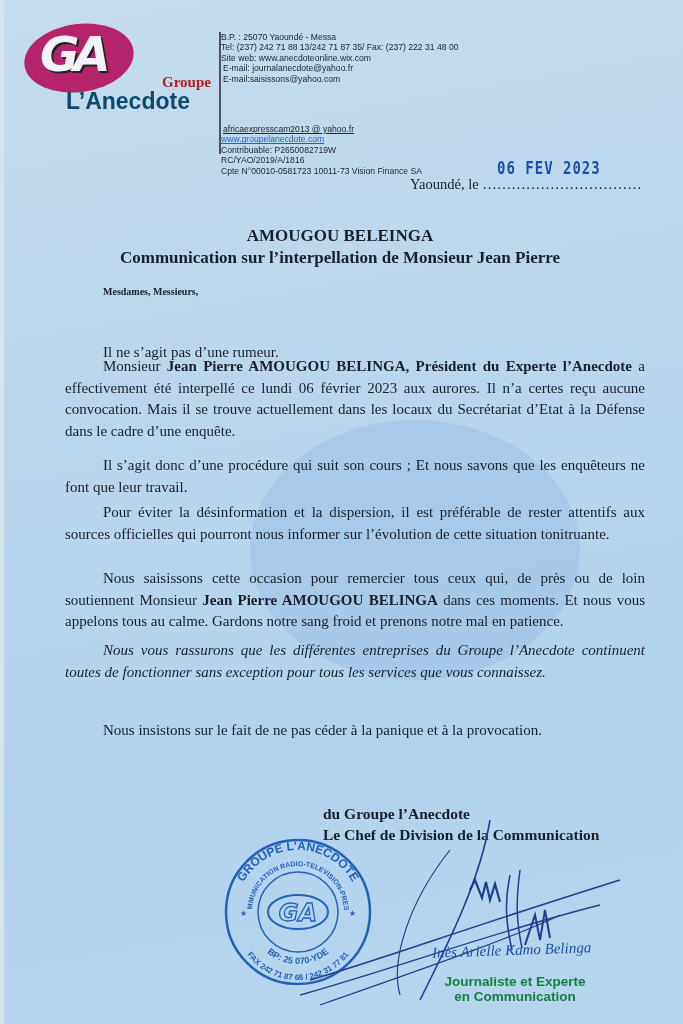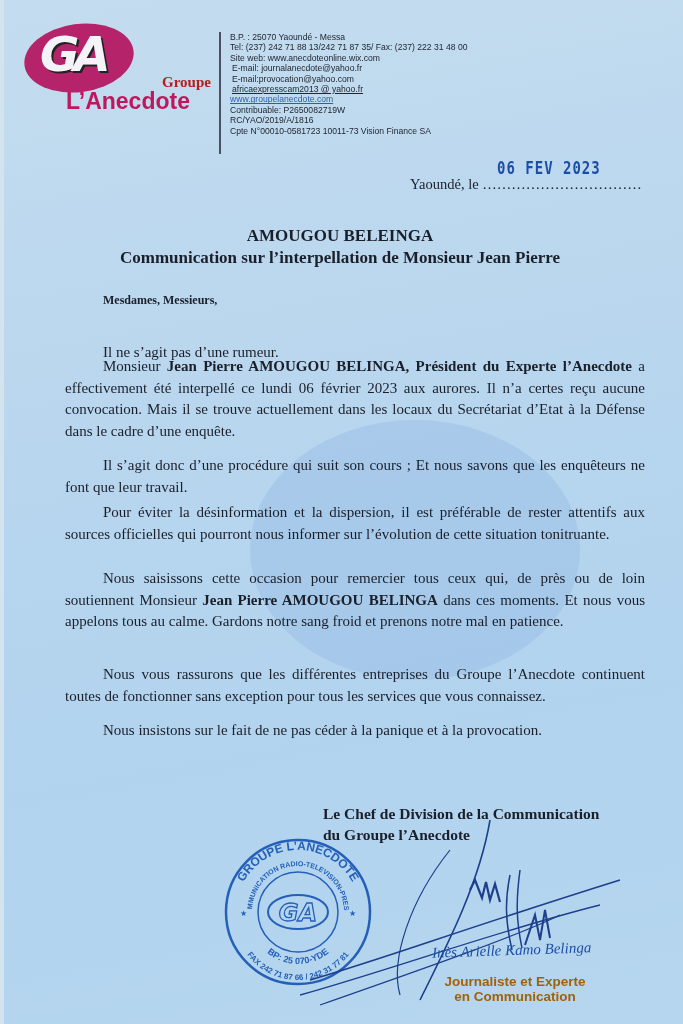--- a/index.html
+++ b/index.html
@@ -24,90 +24,90 @@
     position:absolute; left:18px; top:6px; font-family:"DejaVu Sans", sans-serif;
     font-size:48px; font-weight:bold; font-style:italic; color:#f4f4f8;
     letter-spacing:-6px; text-shadow:2px 2px 0 #222;
   }
   .logo-groupe {
     position:absolute; left:120px; top:54px; font-family:Liberation Serif, serif;
     font-size:15px; font-weight:bold; color:#b91c1c;margin-left:20px;
   }
   .logo-name {
     position:absolute; left:44px; top:68px; font-family:"Liberation Sans", sans-serif;
-    font-size:23px; font-weight:bold; color:#be185d;
+    font-size:23px; font-weight:bold; color:#0c4a6e;
   }
   
   .contact {
     position:absolute; left:219px; top:32px; height:122px; border-left:2px solid #4a5260;
-    padding-left:9px; font-family:"Liberation Sans", sans-serif; font-size:8.6px;
+    font-family:"Liberation Sans", sans-serif; font-size:8.6px;
     line-height:10.4px; color:#222832;
   }
   .contact .ind { padding-left:2px; }
   .contact .link { color:#2d5fb0; text-decoration:underline; }
-  .contact .u { text-decoration:underline; }
+  .contact .u { text-decoration:underline;margin-top:40px; }
   
   .date-stamp {
     position:absolute; left:497px; top:160px; font-family:"DejaVu Sans Mono", monospace;
     font-size:14px; font-weight:bold; color:#1c4ea6; letter-spacing:1px; transform:scaleY(1.2);
   }
   .date-line { position:absolute; left:410px; top:176px; font-size:14.5px; }
   
   .title {
     position:absolute; left:40px; top:225px; width:600px; text-align:center;
     font-weight:bold; font-size:17px; line-height:22px;
   }
-  .salutation { position:absolute; left:103px; top:293px; font-weight:bold; font-size:12px; }
+  .salutation { position:absolute; left:103px; top:286px; font-weight:bold; font-size:10px; }
   .para {
     position:absolute; left:65px; width:580px; font-size:15px; line-height:21.5px;
     text-align:justify; text-indent:38px;
   }
   .para b { font-weight:bold; }
   .p1 { top:330px;margin-top:12px; }
   .p2 { top:356px; }
   .p3 { top:455px; }
   .p4 { top:502px; }
   .p5 { top:568px; }
-  .p6 { top:664px; }
+  .p6 { top:640px;font-style:italic; }
   .p7 { top:720px; }
   .signatory {
     position:absolute; left:323px; top:803px; font-weight:bold; font-size:15.5px; line-height:21px;
   }
   
   .stamp { position:absolute; left:222px; top:836px; width:152px; height:152px; }
   .sig { position:absolute; left:300px; top:820px; width:380px; height:200px; }
   .sig-name {
     position:absolute; left:432px; top:942px; font-family:"Liberation Serif", serif;
     font-style:italic; font-size:15px; color:#1d4fa8; transform:rotate(-2deg);
   }
   .sig-role {
     position:absolute; left:430px; top:974px; width:170px; text-align:center;
     font-family:"Liberation Sans", sans-serif; font-weight:bold; font-size:13.5px;
-    line-height:15px; color:#a16207;
+    line-height:15px; color:#15803d;
   }
 </style>
 </head>
 <body>
 
 <div class="page-edge"></div>
 <div class="watermark"></div>
 
 <div class="logo">
   <div class="logo-oval"></div>
   <div class="logo-letters">GA</div>
   <div class="logo-groupe">Groupe</div>
   <div class="logo-name">L’Anecdote</div>
 </div>
 
 <div class="contact">
   <div>B.P. : 25070 Yaoundé - Messa</div>
   <div>Tel: (237) 242  71 88 13/242 71 87 35/ Fax: (237) 222 31 48 00</div>
   <div>Site web: www.anecdoteonline.wix.com</div>
   <div class="ind">E-mail: journalanecdote@yahoo.fr</div>
-  <div class="ind">E-mail:provocation@yahoo.com</div>
+  <div class="ind">E-mail:saisissons@yahoo.com</div>
   <div class="ind u">africaexpresscam2013 @ yahoo.fr</div>
   <div class="link">www.groupelanecdote.com</div>
   <div>Contribuable: P2650082719W</div>
   <div>RC/YAO/2019/A/1816</div>
   <div>Cpte N°00010-0581723 10011-73 Vision Finance SA</div>
 </div>
 
 <div class="date-stamp">06 FEV 2023</div>
 <div class="date-line">Yaoundé, le ……………………………</div>
 
@@ -120,22 +120,22 @@
 
 <div class="para p1">Il ne s’agit pas d’une rumeur.</div>
 <div class="para p2"><span>Monsieur </span><b>Jean Pierre AMOUGOU BELINGA, Président du Experte l’Anecdote</b><span> a effectivement été interpellé ce lundi 06 février 2023 aux aurores. Il n’a certes reçu aucune convocation. Mais il se trouve actuellement dans les locaux du Secrétariat d’Etat à la Défense dans le cadre d’une enquête.</span></div>
 <div class="para p3">Il s’agit donc d’une procédure qui suit son cours ; Et nous savons que les enquêteurs ne font que leur travail.</div>
 <div class="para p4">Pour éviter la désinformation et la dispersion, il est préférable de rester attentifs aux sources officielles qui pourront nous informer sur l’évolution de cette situation tonitruante.</div>
 <div class="para p5"><span>Nous saisissons cette occasion pour remercier tous ceux qui, de près ou de loin soutiennent Monsieur </span><b>Jean Pierre AMOUGOU BELINGA</b><span> dans ces moments. Et nous vous appelons tous au calme. Gardons notre sang froid et prenons notre mal en patience.</span></div>
 <div class="para p6">Nous vous rassurons que les différentes entreprises du Groupe l’Anecdote continuent toutes de fonctionner sans exception pour tous les services que vous connaissez.</div>
 <div class="para p7">Nous insistons sur le fait de ne pas céder à la panique et à la provocation.</div>
 
 <div class="signatory">
+  <div>du Groupe l’Anecdote</div>
   <div>Le Chef de Division de la Communication</div>
-  <div>du Groupe l’Anecdote</div>
 </div>
 
 <svg class="stamp" viewBox="0 0 152 152">
   <defs>
     <path id="arcOuterTop" d="M 14 76 A 62 62 0 0 1 138 76"></path>
     <path id="arcInner" d="M 30 76 A 46 46 0 0 1 122 76"></path>
     <path id="arcOuterBot" d="M 12 80 A 64 64 0 0 0 140 80"></path>
     <path id="arcInnerBot" d="M 28 80 A 48 48 0 0 0 124 80"></path>
   </defs>
   <circle cx="76" cy="76" r="72" fill="none" stroke="#2460b8" stroke-width="2.5"></circle>

